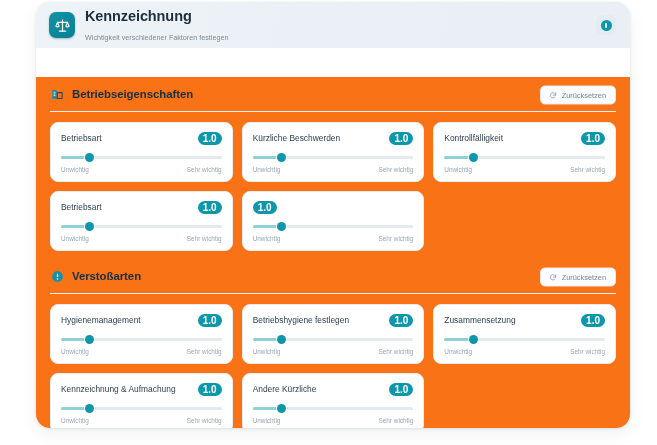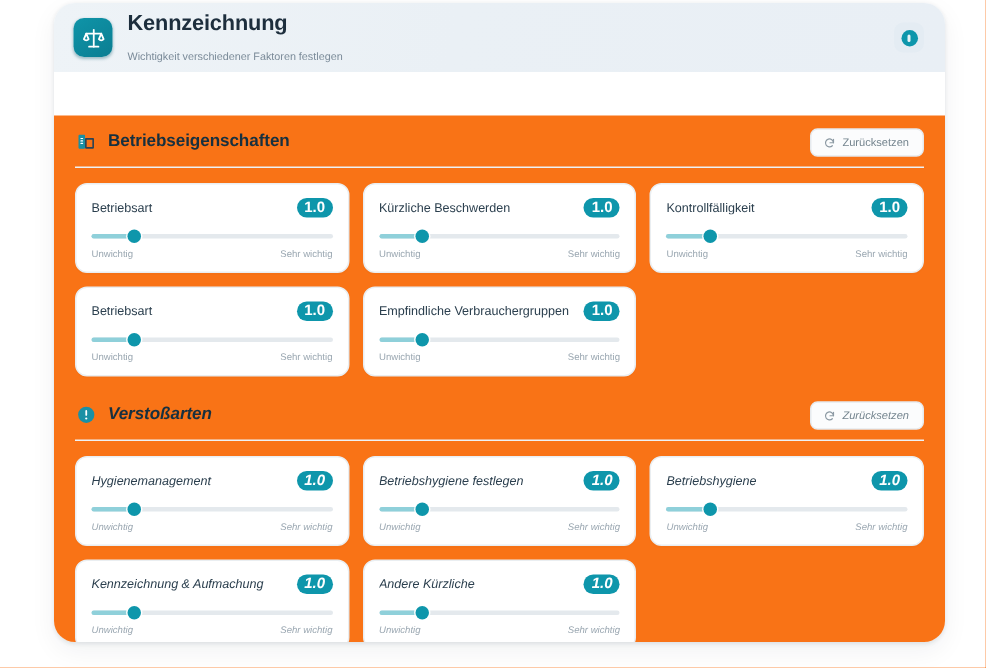--- a/index.html
+++ b/index.html
@@ -115,21 +115,21 @@
   
   .panel-body {
     flex: 1 1 auto;
     padding: 2px 14px 14px 14px;
     box-sizing: border-box;
     background: #f97316;
     margin-top: 29px;
   }
 
   .section { margin-bottom: 4px; }
-  .section + .section { margin-top: 10px; font-style: italic; }
+  .section + .section { margin-top: 10px; }
 
   .section-head {
     display: flex;
     align-items: center;
     height: 30px;
     border-bottom: 1px solid #eef1f4;
     padding-bottom: 2px;
     margin-bottom: 10px;
     position: relative;
   }
@@ -373,21 +373,20 @@
               <div class="thumb" style="left:18%"></div>
             </div>
             <div class="card-scale">
               <span class="scale-lbl">Unwichtig</span>
               <span class="scale-lbl">Sehr wichtig</span>
             </div>
           </div>
 
           <div class="card">
             <div class="card-top">
-              <span class="card-title">Empfindliche Verbrauchergruppen</span>
               <span class="value-pill">1.0</span>
             </div>
             <div class="slider">
               <div class="track"></div>
               <div class="fill" style="width:18%"></div>
               <div class="thumb" style="left:18%"></div>
             </div>
             <div class="card-scale">
               <span class="scale-lbl">Unwichtig</span>
               <span class="scale-lbl">Sehr wichtig</span>
@@ -445,21 +444,21 @@
               <div class="thumb" style="left:18%"></div>
             </div>
             <div class="card-scale">
               <span class="scale-lbl">Unwichtig</span>
               <span class="scale-lbl">Sehr wichtig</span>
             </div>
           </div>
 
           <div class="card">
             <div class="card-top">
-              <span class="card-title">Betriebshygiene</span>
+              <span class="card-title">Zusammensetzung</span>
               <span class="value-pill">1.0</span>
             </div>
             <div class="slider">
               <div class="track"></div>
               <div class="fill" style="width:18%"></div>
               <div class="thumb" style="left:18%"></div>
             </div>
             <div class="card-scale">
               <span class="scale-lbl">Unwichtig</span>
               <span class="scale-lbl">Sehr wichtig</span>

